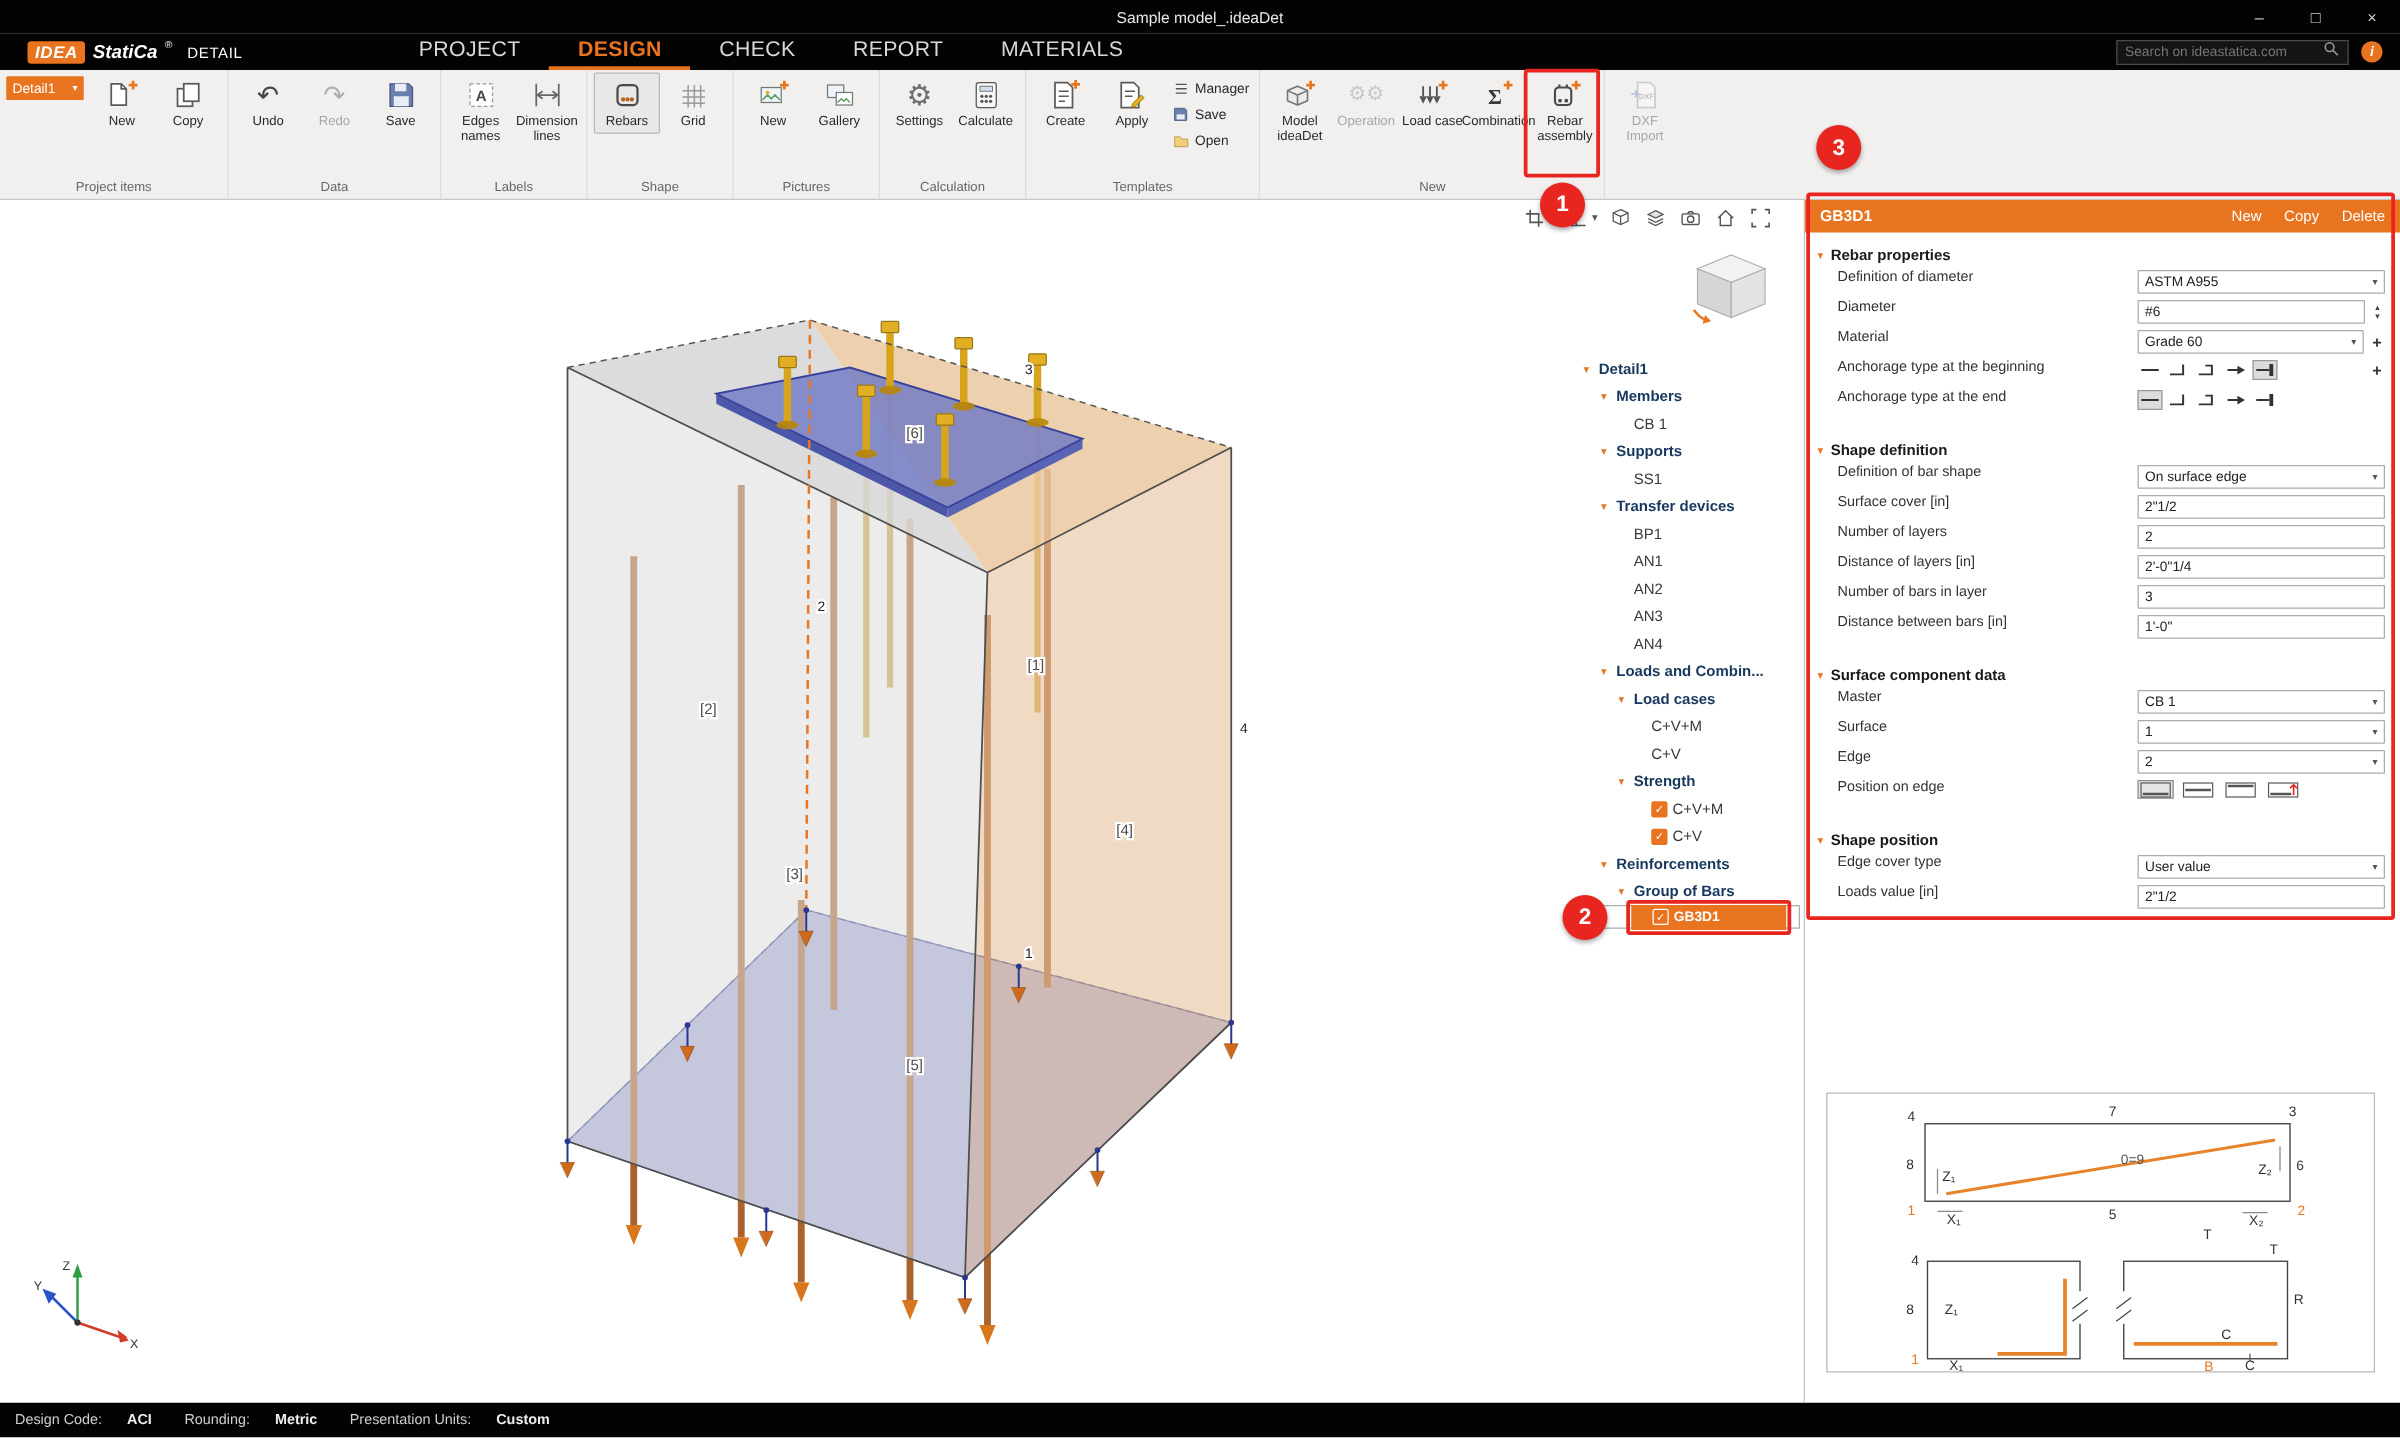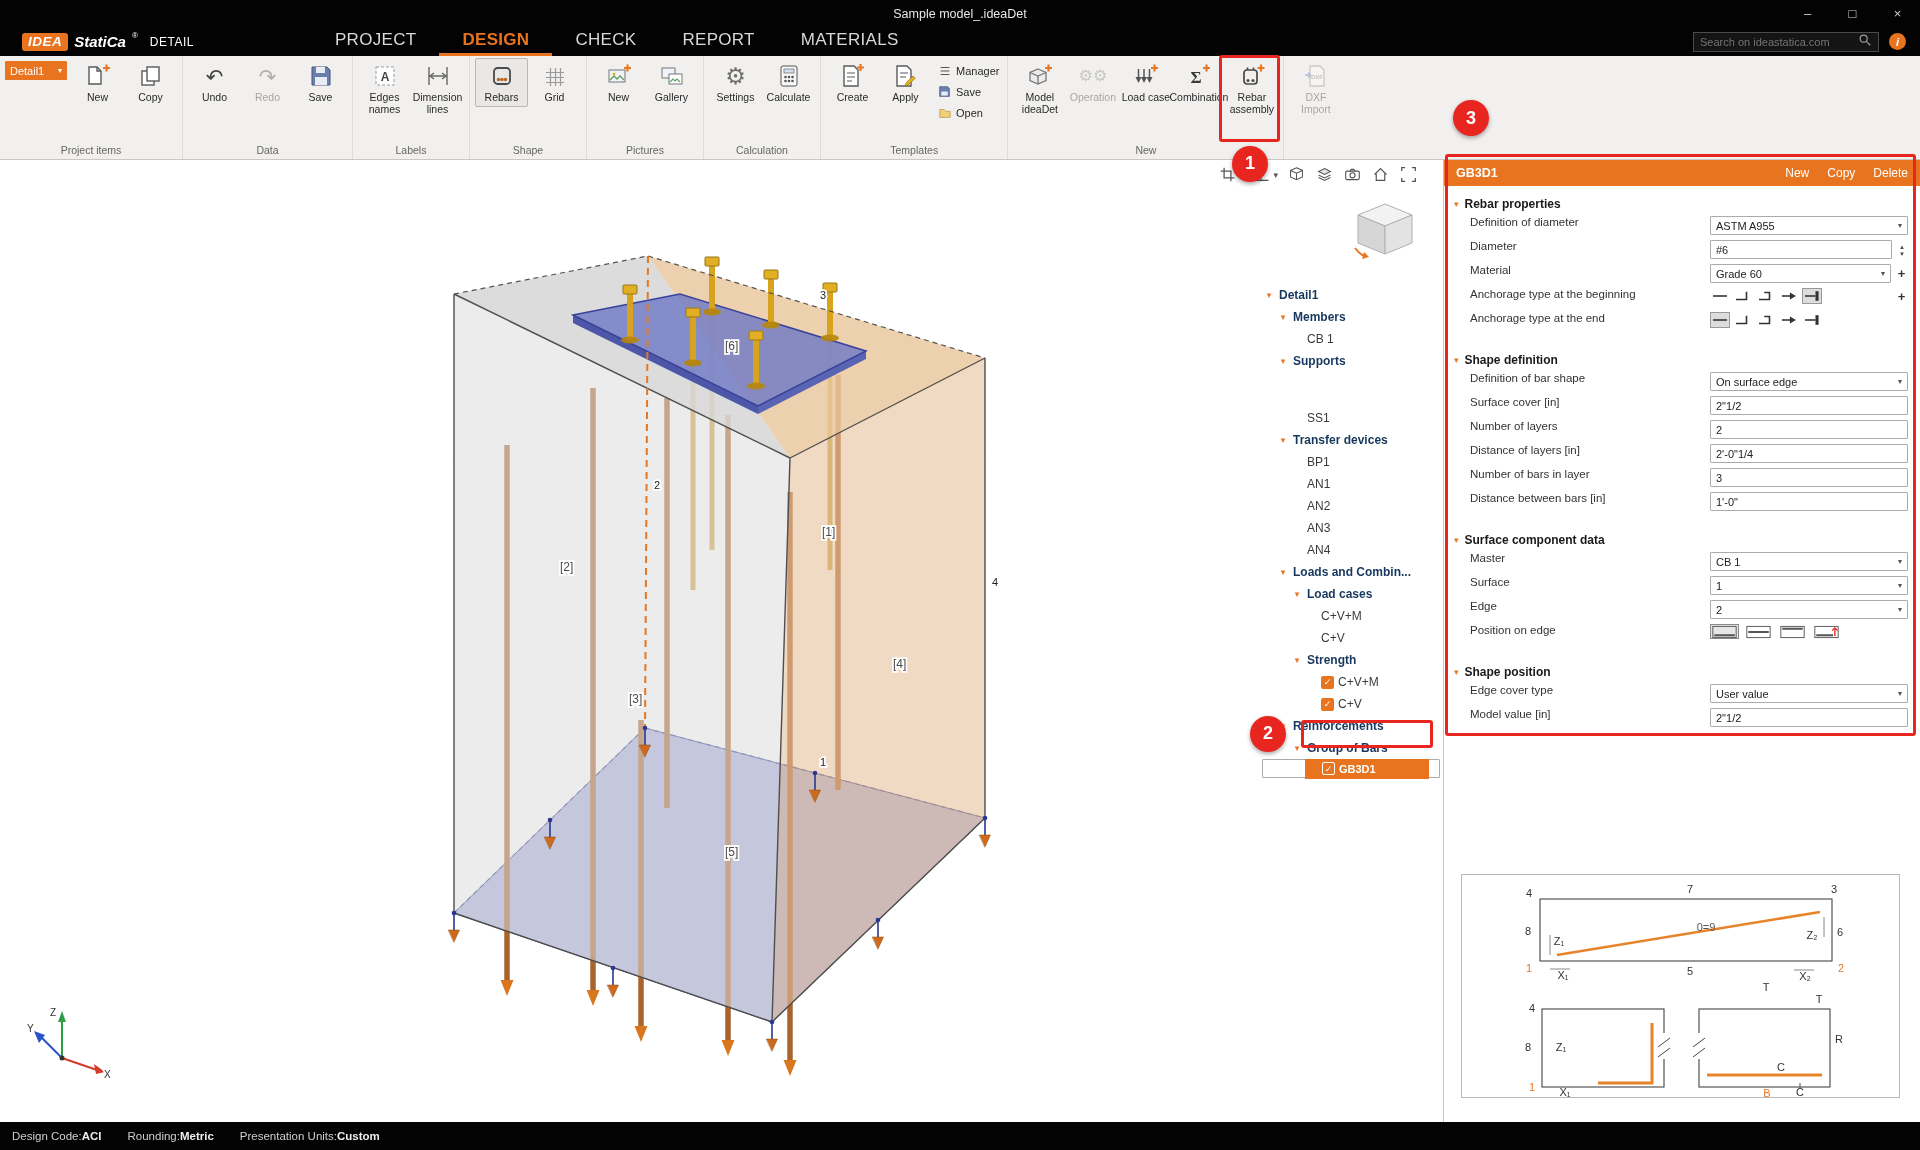--- a/index.html
+++ b/index.html
@@ -85,21 +85,21 @@
 .aicos{flex:1;display:flex;align-items:center;gap:3px}
 .aico{width:20px;height:16px;display:flex;align-items:center;justify-content:center;border:1px solid transparent}
 .aico.on{background:#dcdcdc;border-color:#9a9a9a}
 .picos{flex:1;display:flex;align-items:center;gap:5px}
 .pico{width:29px;height:15px;display:flex;align-items:center;justify-content:center;border:1px solid transparent}
 .pico.on{background:#e6e6e6;border-color:#8a8a8a}
 .diagram{position:absolute;left:17px;top:714px;width:439px;height:224px;border:1px solid #b8b8b8;background:#fff}
 
 
 .statusbar{height:28px;background:#030303;color:#eee;display:flex;align-items:center;gap:26px;padding:0 12px;font-size:11.5px}
-.sb-item{display:flex;gap:0}
+.sb-item{display:flex;gap:20px}
 .sb-l{color:#cfcfcf}
 .sb-v{font-weight:700}
 
 
 #overlay{position:absolute;inset:0;pointer-events:none;z-index:50}
 .ann-box{position:absolute;border:3px solid #e8251f;border-radius:3px}
 .ann-circle{position:absolute;width:36px;height:36px;border-radius:50%;background:#e8251f;color:#fff;font-weight:700;font-size:18px;display:flex;align-items:center;justify-content:center;box-shadow:0 2px 4px rgba(0,0,0,.35)}
 </style>
 </head>
 <body>
@@ -638,21 +638,21 @@
             <span class="tspacer"></span>
             <span class="tlabel">CB 1</span>
           </span>
         </div>
         <div class="titem" style="padding-left: 14px;">
           <span class="tin">
             <span class="tchev">▾</span>
             <span class="tlabel b">Supports</span>
           </span>
         </div>
-        <div class="titem" style="padding-left: 28px; margin-top: 35px;">
+        <div class="titem" style="padding-left: 28px;">
           <span class="tin">
             <span class="tspacer"></span>
             <span class="tlabel">SS1</span>
           </span>
         </div>
         <div class="titem" style="padding-left: 14px;">
           <span class="tin">
             <span class="tchev">▾</span>
             <span class="tlabel b">Transfer devices</span>
           </span>
@@ -991,21 +991,21 @@
           <div class="prow">
             <span class="plab">Edge cover type</span>
             <span class="pc">
               <span class="sel">
                 <span class="selv">User value</span>
                 <span class="selar">▾</span>
               </span>
             </span>
           </div>
           <div class="prow">
-            <span class="plab">Model value [in]</span>
+            <span class="plab">Loads value [in]</span>
             <span class="pc">
               <span class="inp">
                 <span>2"1/2</span>
               </span>
             </span>
           </div>
         </div>
     </div>
 
     <div class="diagram">

